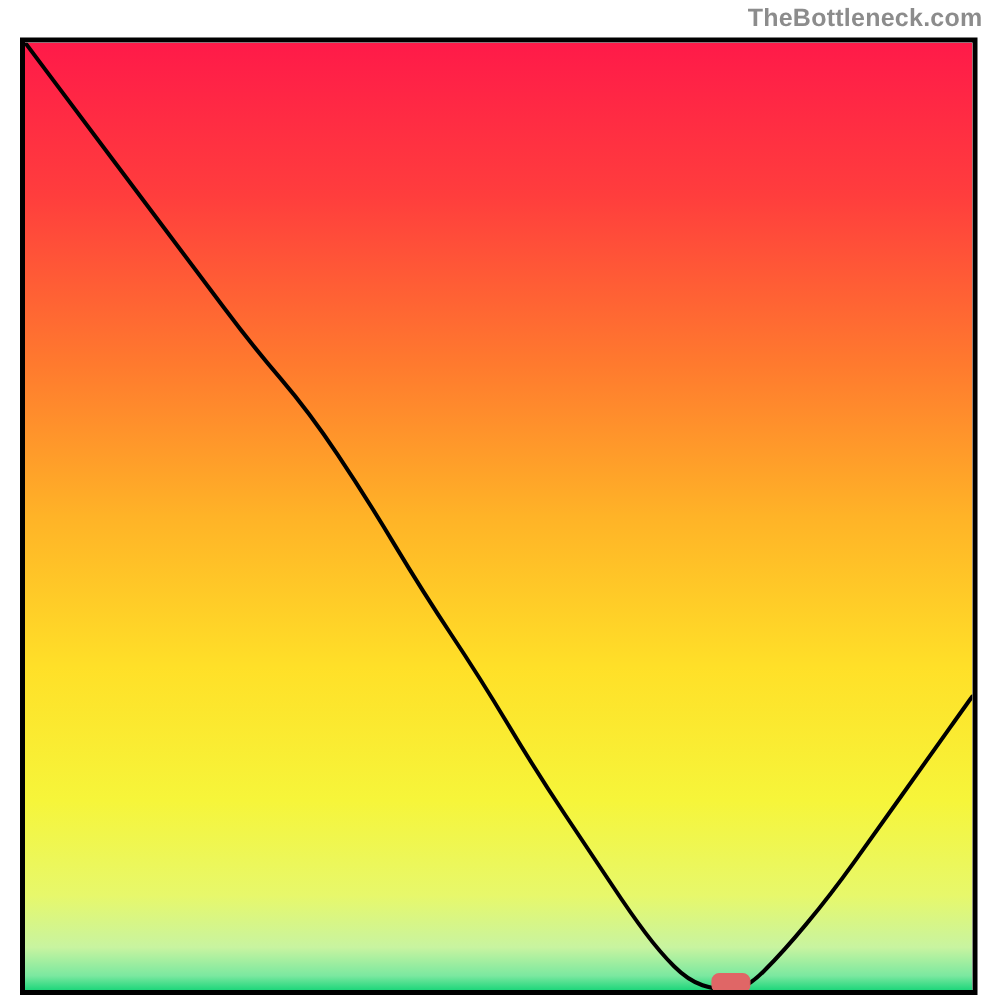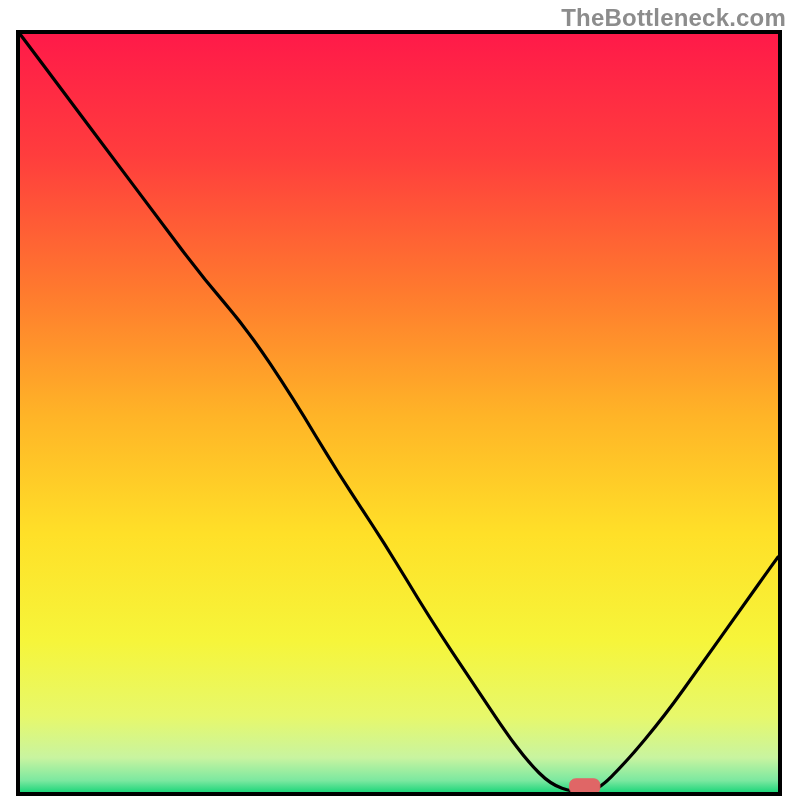--- a/index.html
+++ b/index.html
@@ -8,21 +8,21 @@
     width: 800px;
     height: 800px;
     background: #ffffff;
     font-family: Arial, Helvetica, sans-serif;
     overflow: hidden;
   }
   .watermark {
     position: absolute;
     top: 4px;
     right: 14px;
-    font-size: 24px;
+    font-size: 20px;
     font-weight: 600;
     color: #8c8c8c;
     letter-spacing: 0.2px;
     z-index: 10;
   }
   .frame {
     position: absolute;
     left: 16px;
     top: 30px;
     width: 766px;

